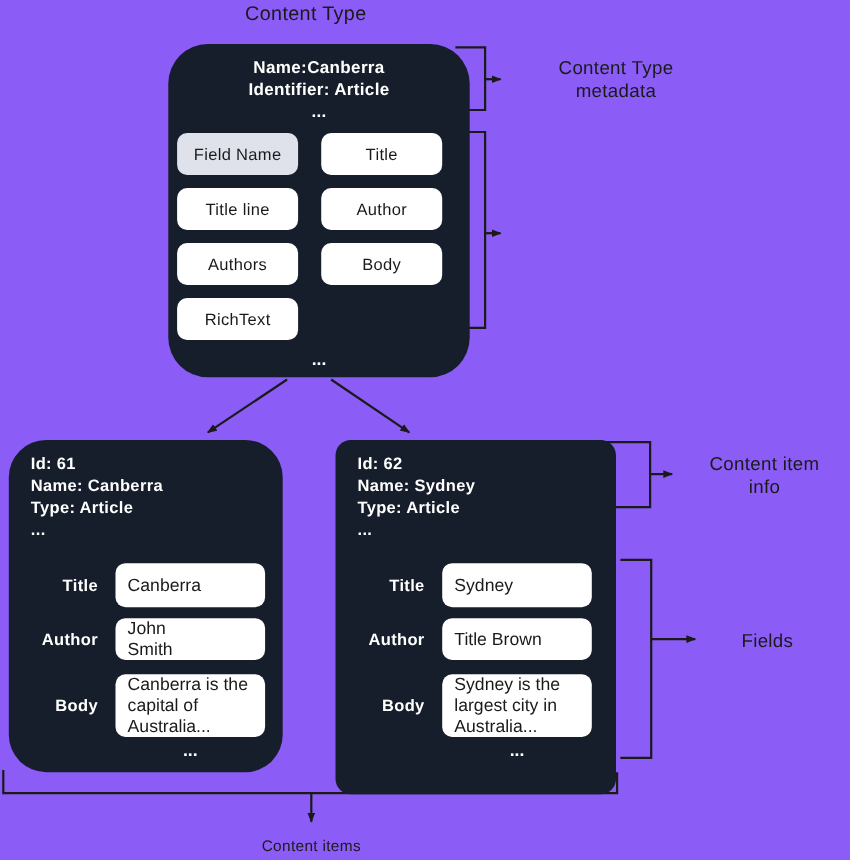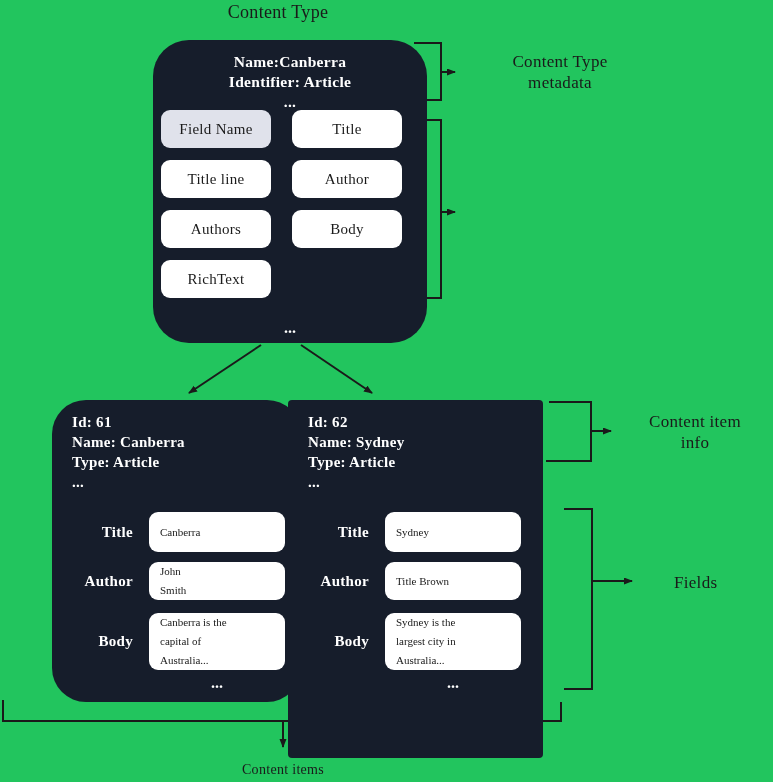--- a/index.html
+++ b/index.html
@@ -1,49 +1,49 @@
 <!DOCTYPE html>
 <html><head>
 <meta charset="utf-8">
 <style>
   html,body { margin:0; padding:0; background:#ffffff; }
   .canvas {
-    position:relative; width:773px; height:782px; background:#22c55e;
-    font-family:Liberation Serif, serif; color:#1a1a1a; overflow:hidden;
+    position:relative; width:773px; height:782px; background:#8b5cf6;
+    font-family:Liberation Sans, sans-serif; color:#1a1a1a; overflow:hidden;
   }
   svg.lines { position:absolute; left:0; top:0; pointer-events:none; }
   .ln { stroke:#1a1a1a; stroke-width:2; fill:none; }
 
   .darkbox { position:absolute; background:#161d2b; }
   #ct-box   { left:153px; top:40px;  width:274px; height:303px; border-radius:36px; }
-  #item1    { left:8px;   top:400px; width:249px; height:302px; border-radius:34px;margin-left:44px; }
-  #item2    { left:288px; top:400px; width:255px; height:358px; border-radius:4px; }
+  #item1    { left:8px;   top:400px; width:249px; height:302px; border-radius:34px; }
+  #item2    { left:305px; top:400px; width:255px; height:322px; border-radius:14px; }
 
   .ct-header { position:absolute; top:12px; left:0; right:0; text-align:center;
                color:#ffffff; font-weight:bold; font-size:15.5px; line-height:20px; letter-spacing:0.3px; }
-  .grid { position:absolute; left:8px; top:70px;
+  .grid { position:absolute; left:8px; top:81px;
           display:grid; grid-template-columns:110px 110px; column-gap:21px; row-gap:12px; }
   .pill { height:38px; border-radius:9px; background:#ffffff; color:#1a1a1a;
           display:flex; align-items:center; justify-content:center;
           font-size:15px; letter-spacing:0.3px; }
   .pill.hdr { background:#e0e2eb; }
   .ct-footer { position:absolute; bottom:6px; left:0; right:0; text-align:center;
                color:#ffffff; font-weight:bold; font-size:16px; }
 
   .item-header { position:absolute; left:20px; top:12px; color:#ffffff;
                  font-weight:bold; font-size:15px; line-height:20px; letter-spacing:0.3px; }
   .field-row { position:absolute; left:0; display:flex; align-items:center; }
   .row-0 { top:112px; height:40px; }
   .row-1 { top:162px; height:38px; }
   .row-2 { top:213px; height:57px; }
   .f-label { flex:0 0 81px; text-align:right; padding-right:16px; color:#ffffff;
              font-weight:bold; font-size:15px; letter-spacing:0.3px; }
   .f-pill { width:136px; align-self:stretch; background:#ffffff; border-radius:9px;
             padding:6px 11px; box-sizing:border-box; display:flex; align-items:center;
-            font-size:11px; line-height:19px; white-space:pre-line; color:#1a1a1a; }
+            font-size:16px; line-height:19px; white-space:pre-line; color:#1a1a1a; }
   .item-footer { position:absolute; top:274px; left:97px; width:136px; text-align:center;
                  color:#ffffff; font-weight:bold; font-size:16px; }
 
   .diagram-title { position:absolute; left:152px; top:2px; width:252px; text-align:center;
                    font-size:18px; letter-spacing:0.3px; }
   .ann { position:absolute; text-align:center; font-size:17px; line-height:21px;
          white-space:pre-line; letter-spacing:0.3px; }
   #ann-metadata { left:480px; top:51px;  width:160px; }
   #ann-fielddefs{ left:460px; top:201px; width:160px; }
   #ann-iteminfo { left:615px; top:411px; width:160px; }

